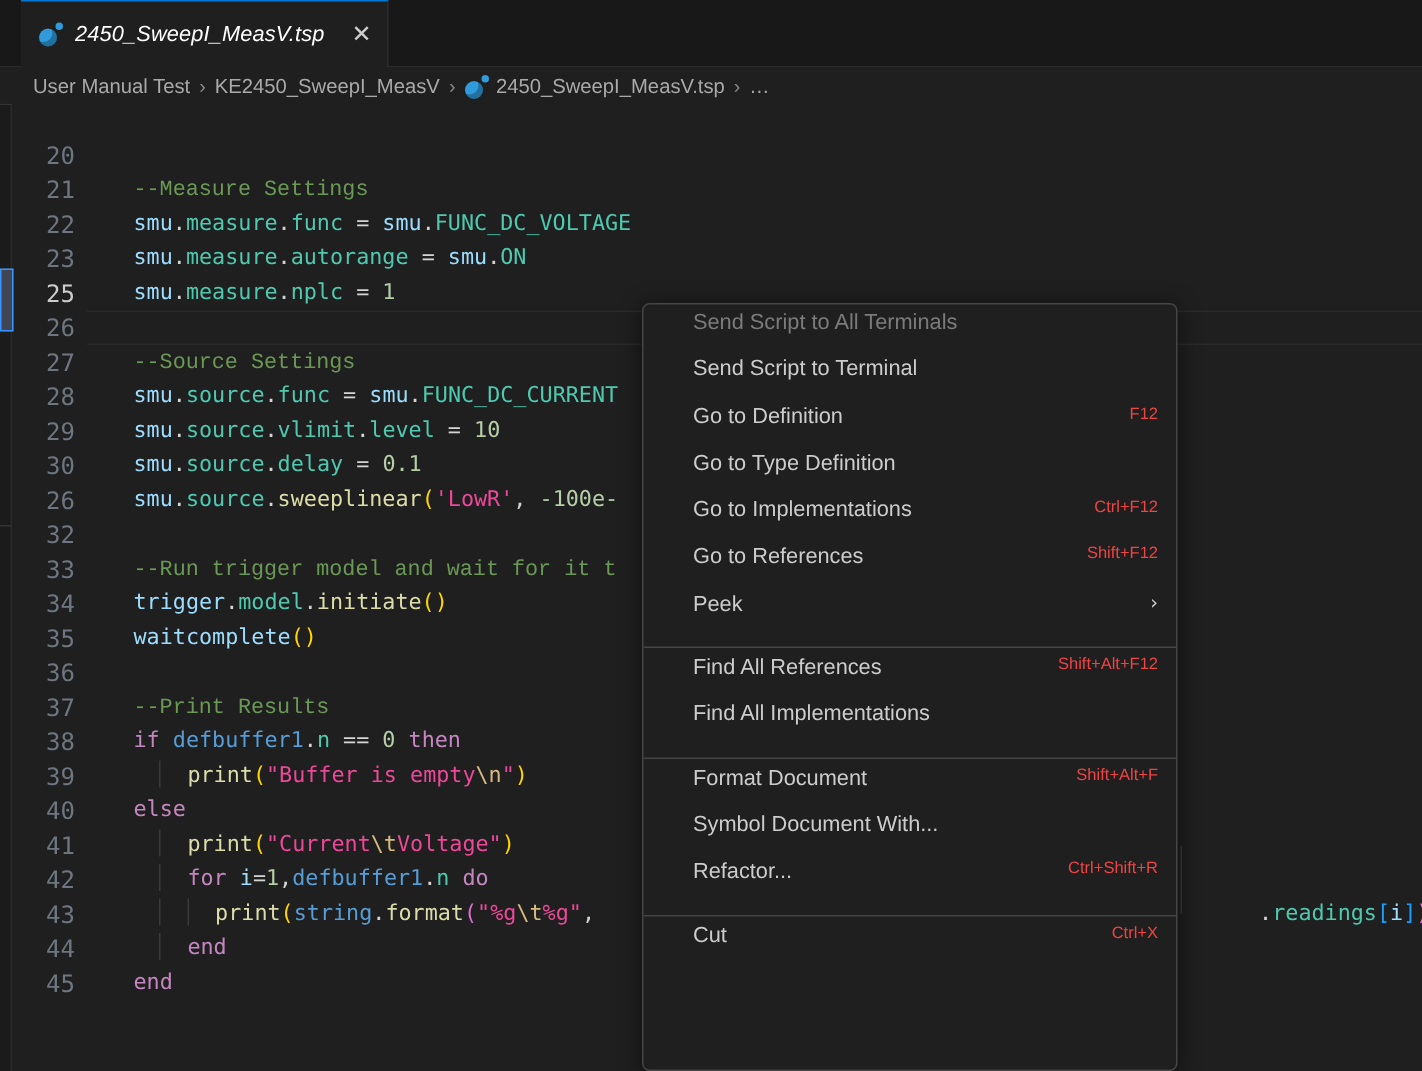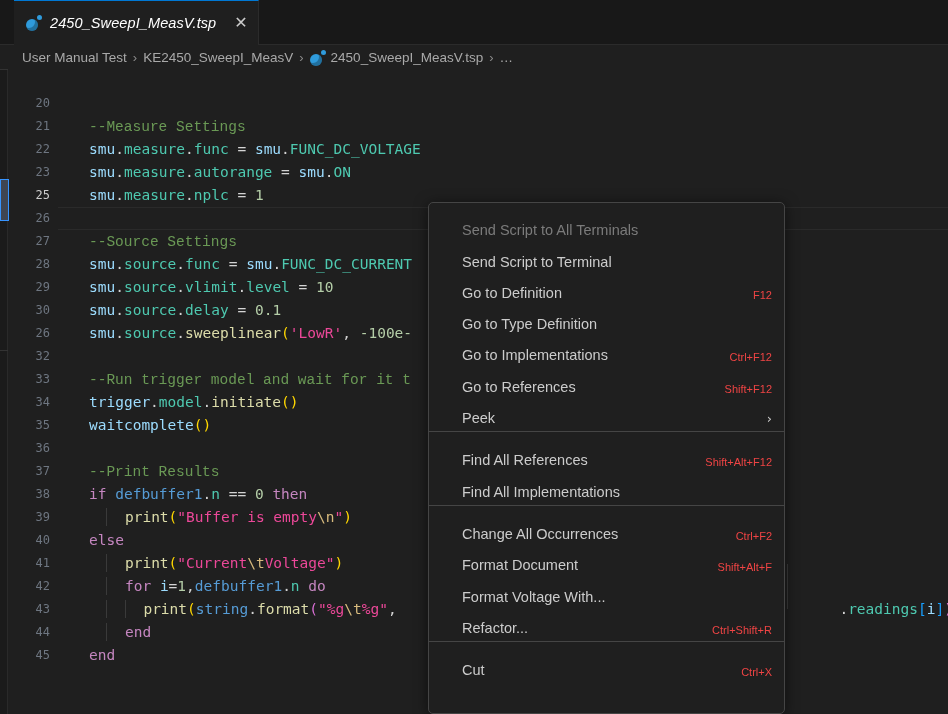--- a/index.html
+++ b/index.html
@@ -86,21 +86,21 @@
   .left-tick2 { position:absolute; left:0; top:281px; width:8px; height:1px; background:#333; }
 
   .code-area { position:absolute; left:8px; top:0; right:0; bottom:0; }
   .line {
     position:relative; height:23px; line-height:23px;
     font-family:"DejaVu Sans Mono", monospace; font-size:14.5px;
     white-space:pre;
   }
   .ln {
     position:absolute; left:0; width:42px; text-align:right;
-    color:#6e7681; font-family:"DejaVu Sans Mono", monospace; font-size:12px;
+    color:#6e7681; font-family:"DejaVu Sans Mono", monospace; font-size:16px;
   }
   .line.current .ln { color:#cccccc; }
   .line.current .content {
     background:#1f1f1f;
     box-shadow: inset 0 1px 0 #282828, inset 0 -1px 0 #282828;
   }
   .content { position:absolute; left:81px; right:0; padding-left:0; }
   .current-line-bg {
     position:absolute; left:50px; right:0; height:23px;
     border-top:1px solid #2a2a2a; border-bottom:1px solid #2a2a2a;
@@ -130,21 +130,21 @@
     position:absolute; left:428px; top:202px; width:357px;
     background:#1f1f1f;
     border:1px solid #454545;
     border-radius:5px;
     box-shadow:0 2px 14px rgba(0,0,0,0.55);
     padding:4px 0 0 0;
     overflow:hidden;
     height:512px;
   }
   .menu-item {
-    display:flex; align-items:flex-end;
+    display:flex; align-items:flex-start;
     height:31.3px; padding:0 12px 0 33px;
     font-size:14.5px; color:#cccccc;
     white-space:nowrap;
   }
   .menu-item.disabled { color:#7b7b7b; }
   .menu-key { margin-left:auto; font-size:11px; color:#ef4444; padding-left:24px; }
   .menu-chevron {
     margin-left:auto; font-family:"DejaVu Sans", sans-serif;
     font-size:13px; color:#cccccc;
   }
@@ -364,29 +364,25 @@
       <span>Find All References</span>
       <span class="menu-key">Shift+Alt+F12</span>
     </div>
     <div class="menu-item">
       <span>Find All Implementations</span>
     </div>
 
     <div class="menu-sep"></div>
 
     <div class="menu-item">
-      <span>Change All Occurrences</span>
-      <span class="menu-key">Ctrl+F2</span>
-    </div>
-    <div class="menu-item">
       <span>Format Document</span>
       <span class="menu-key">Shift+Alt+F</span>
     </div>
     <div class="menu-item">
-      <span>Format Voltage With...</span>
+      <span>Symbol Document With...</span>
     </div>
     <div class="menu-item">
       <span>Refactor...</span>
       <span class="menu-key">Ctrl+Shift+R</span>
     </div>
 
     <div class="menu-sep"></div>
 
     <div class="menu-item">
       <span>Cut</span>

